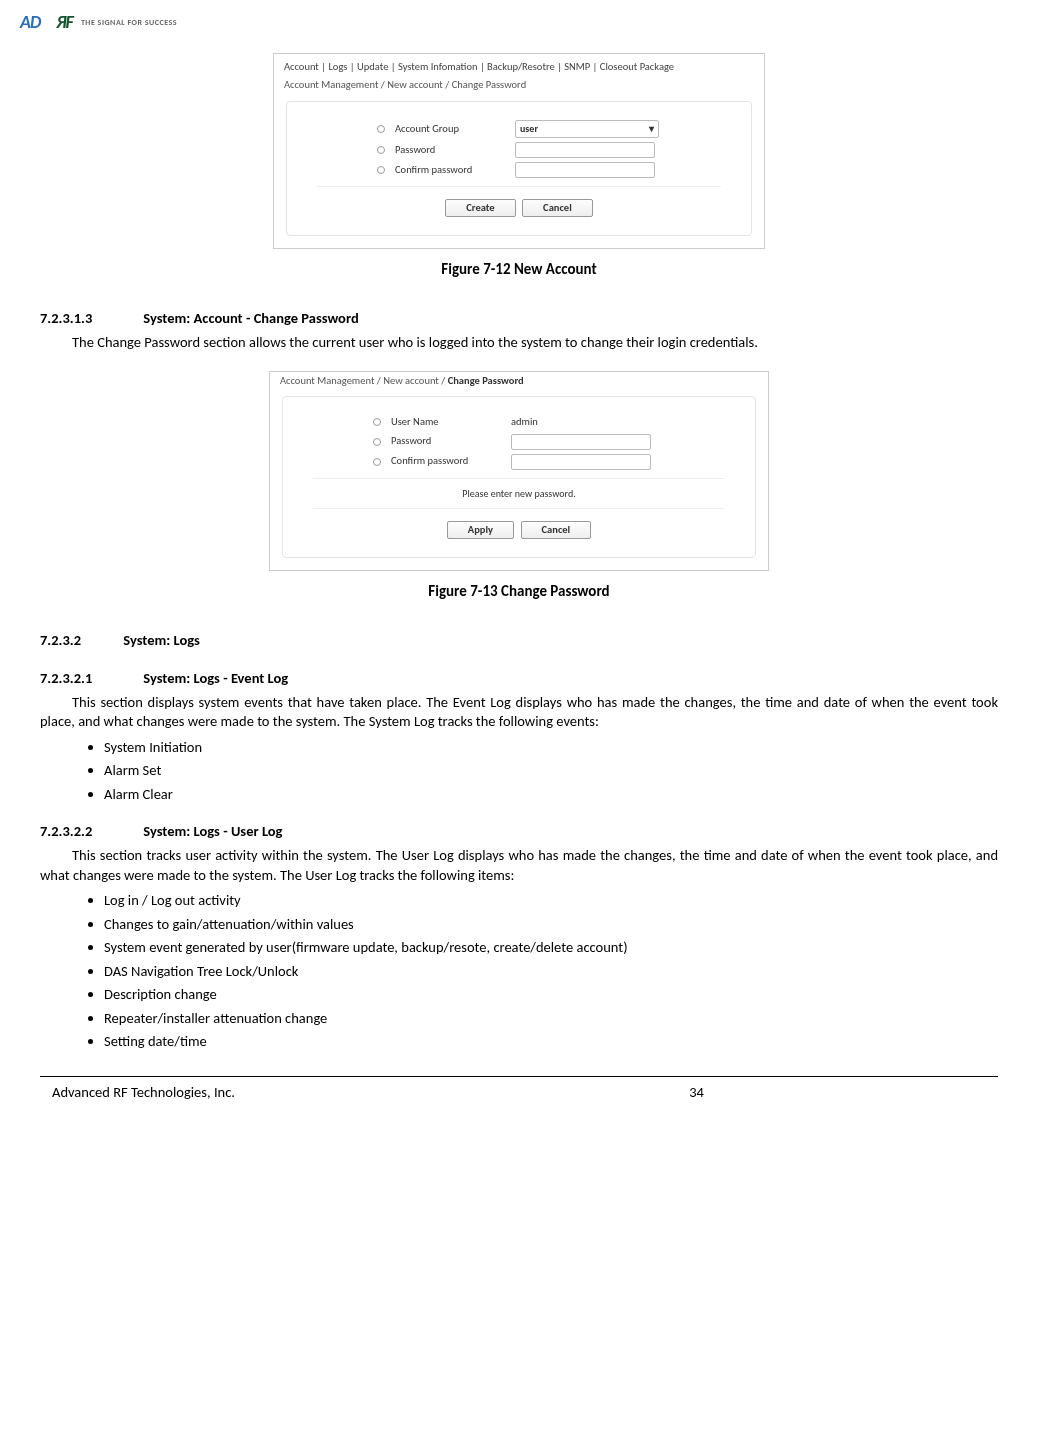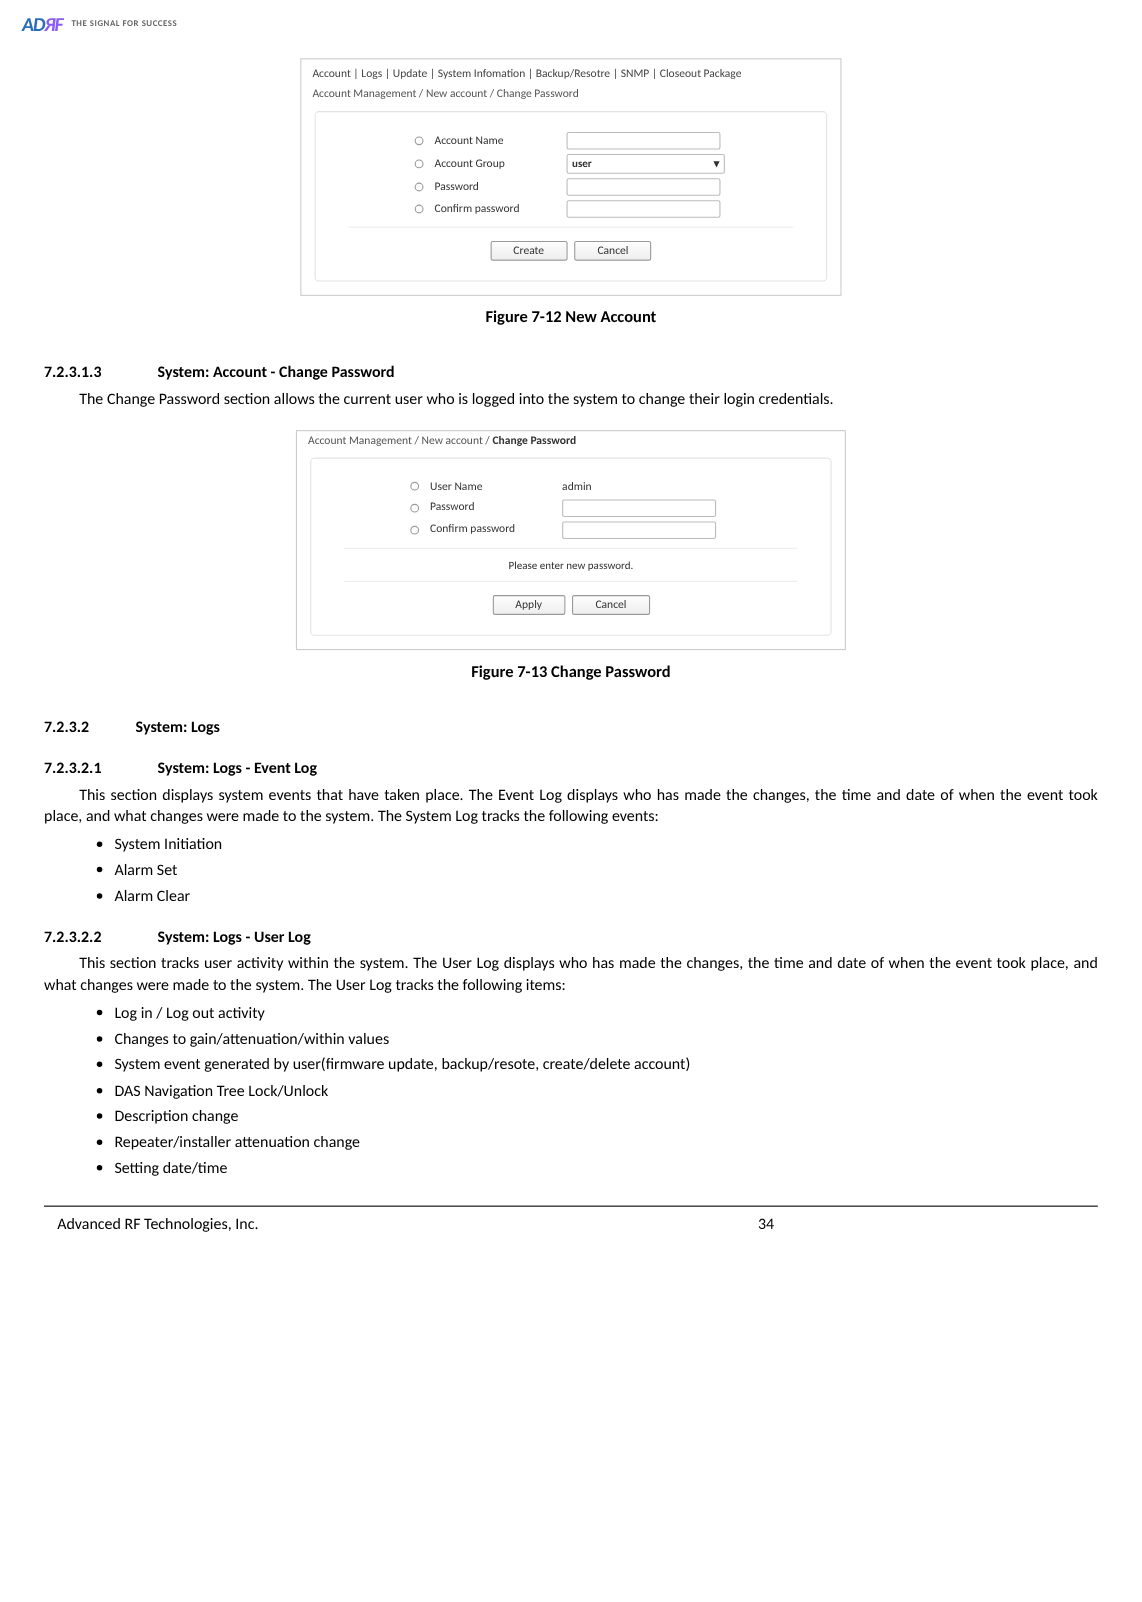--- a/index.html
+++ b/index.html
@@ -16,21 +16,21 @@
   .header-logo {
     display: flex;
     align-items: center;
     gap: 8px;
     margin-bottom: 10px;
     margin-left: -20px;
   }
   .logo-text { font-weight: bold; font-size: 18px; font-style: italic; letter-spacing: -1px; }
   .logo-a { color: #2a6ebb; }
   .logo-d { color: #2a6ebb; }
-  .logo-rf { color: #8b5cf6; }
+  .logo-rf { color: #14532d; padding-left: 16px; }
   .tagline { font-size: 8px; color: #666; letter-spacing: 0.5px; font-weight: bold; }
   .screenshot-box {
     border: 1px solid #ccc;
     margin: 19px auto 10px auto;
     background: #fff;
     font-size: 11px;
     color: #333;
   }
   .ss1 { width: 492px; }
   .ss2 { width: 500px; }
@@ -65,21 +65,21 @@
     display: flex; justify-content: space-between; align-items: center; padding: 0 4px;
     font-size: 10px;
     font-weight: bold;
   }
   .form-row .value { font-size: 10.5px; }
   .ss-hr { border: none; border-top: 1px solid #eee; margin: 8px 0; }
   .ss-btn-row { text-align: center; padding: 4px 0; }
   .ss-btn {
     display: inline-block; border: 1px solid #999; padding: 1px 20px;
     font-size: 10.5px; background: linear-gradient(#fdfdfd, #eee);
-    border-radius: 2px; margin: 0 2px;
+    border-radius: 2px; margin: 0 2px; font-weight: bold;
   }
   .ss-note { text-align: center; font-size: 10px; margin: 6px 0; }
   .figure-caption {
     text-align: center; font-weight: bold; margin: 8px 0 30px 0; font-size: 15px;
   }
   .sec-h { font-weight: bold; margin-top: 18px; margin-bottom: 4px; }
   .sec-h .num { display: inline-block; min-width: 100px; }
   .sec-7232 .num { min-width: 80px; }
   .body-text { text-align: justify; text-indent: 32px; margin-bottom: 6px; }
   .bullets { margin: 4px 0 16px 64px; }
@@ -102,25 +102,20 @@
 </div>
 
 <div class="screenshot-box ss1">
   <div class="ss-tabs">Account   |   Logs   |   Update   |   System Infomation   |   Backup/Resotre   |   SNMP   |   Closeout Package</div>
   <div class="ss-breadcrumb">
     <span>Account Management / New account / </span><span>Change Password</span>
   </div>
   <div class="ss-inner">
     <div class="form-row">
       <span class="radio"></span>
-      <span class="label">Account Name</span>
-      <span class="input-field"></span>
-    </div>
-    <div class="form-row">
-      <span class="radio"></span>
       <span class="label">Account Group</span>
       <span class="select-field">
         <span>user</span>
         <span>▾</span>
       </span>
     </div>
     <div class="form-row">
       <span class="radio"></span>
       <span class="label">Password</span>
       <span class="input-field"></span>

